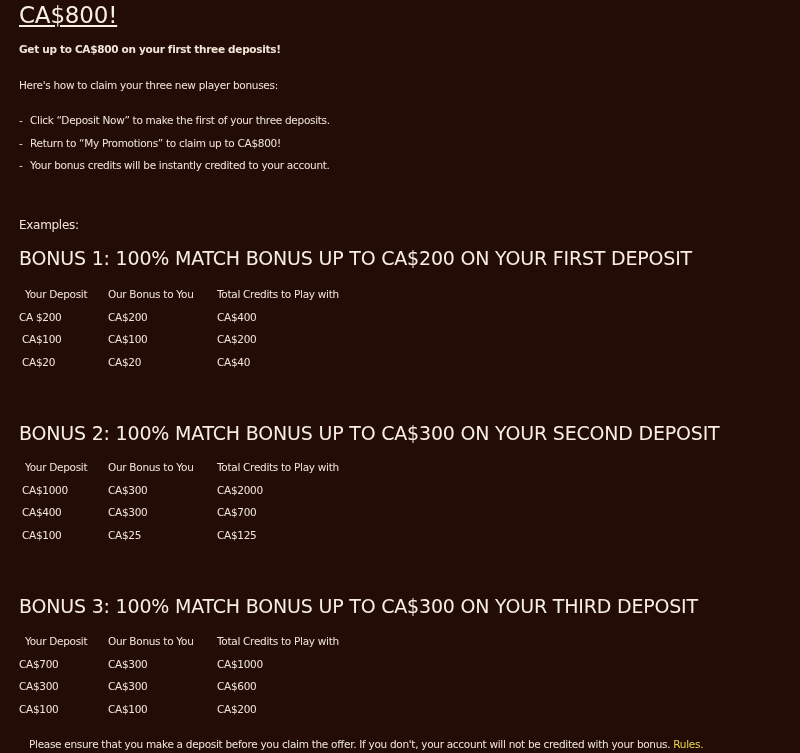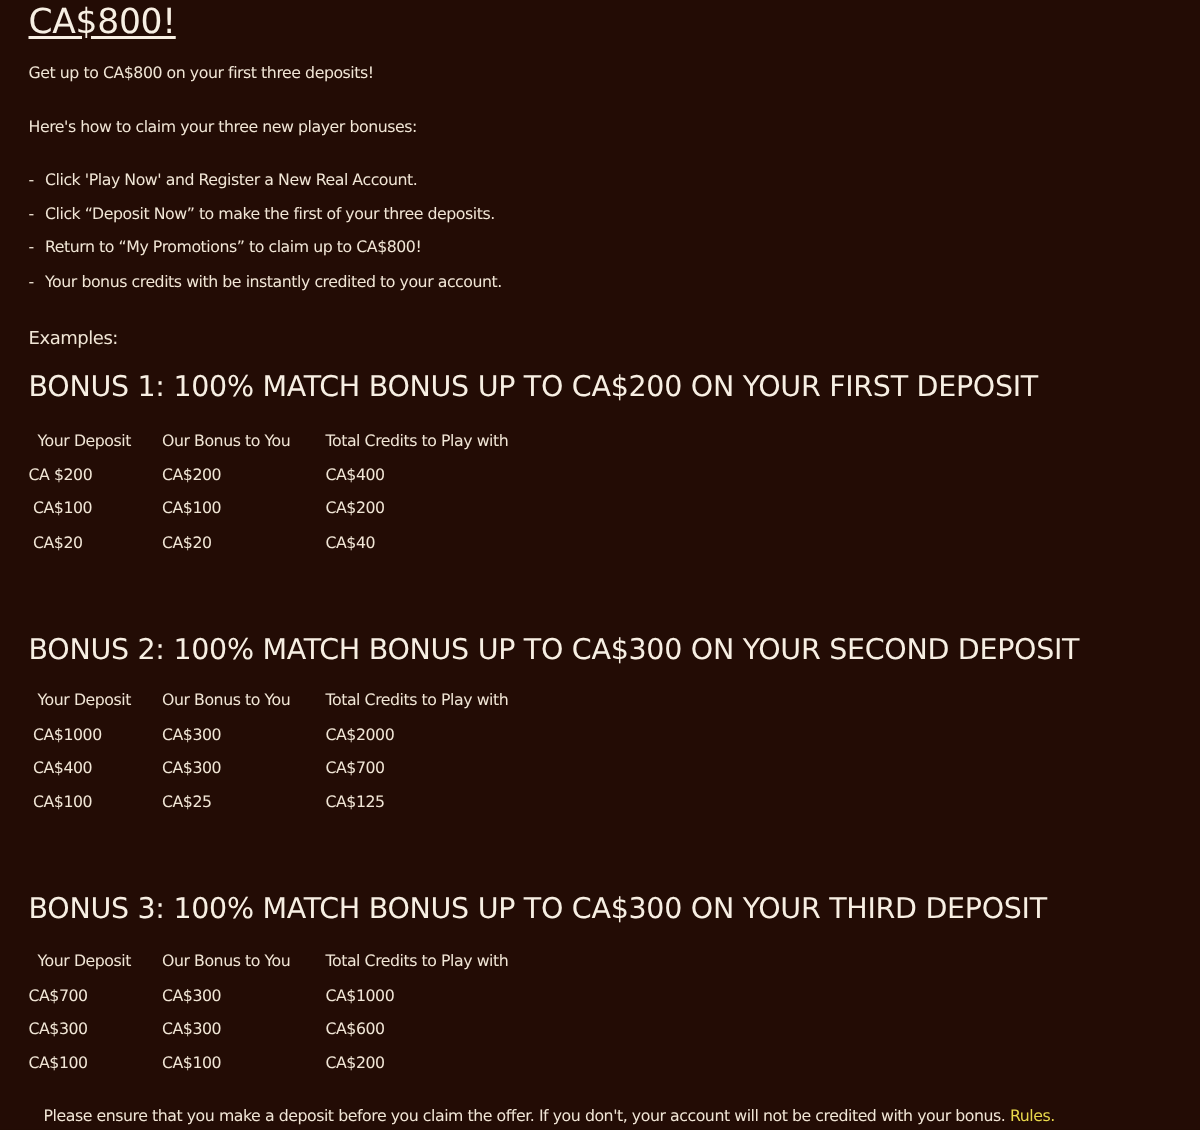--- a/index.html
+++ b/index.html
@@ -29,21 +29,21 @@
     color: #f7efe3;
     white-space: nowrap;
     letter-spacing: -0.2px;
     text-decoration: underline;
   }
   .subtitle {
     position: absolute;
     left: 0;
     top: 43px;
     font-size: 10.5px;
-    font-weight: normal;
+    font-weight: bold;
     white-space: nowrap;
     letter-spacing: -0.3px;
   }
   .intro {
     position: absolute;
     left: 0;
     top: 79px;
     font-size: 10.5px;
     white-space: nowrap;
     letter-spacing: -0.3px;
@@ -112,24 +112,23 @@
 </head>
 <body>
 
 <div class="page">
 
   <div class="title">CA$800!</div>
   <div class="subtitle">Get up to CA$800 on your first three deposits!</div>
   <div class="intro">Here's how to claim your three new player bonuses:</div>
 
   <ul class="steps">
-    <li><span class="dash">-</span><span>Click 'Play Now' and Register a New Real Account.</span></li>
     <li><span class="dash">-</span><span>Click “Deposit Now” to make the first of your three deposits.</span></li>
     <li><span class="dash">-</span><span>Return to “My Promotions” to claim up to CA$800!</span></li>
-    <li><span class="dash">-</span><span>Your bonus credits with be instantly credited to your account.</span></li>
+    <li><span class="dash">-</span><span>Your bonus credits will be instantly credited to your account.</span></li>
   </ul>
 
   <div class="examples">Examples:</div>
 
   <div class="bonus-title" style="top:247px">BONUS 1: 100% MATCH BONUS UP TO CA$200 ON YOUR FIRST DEPOSIT</div>
   <div class="bonus-table" style="top:288px">
     <div class="row header">
       <span class="c1">Your Deposit</span>
       <span class="c2">Our Bonus to You</span>
       <span class="c3">Total Credits to Play with</span>

